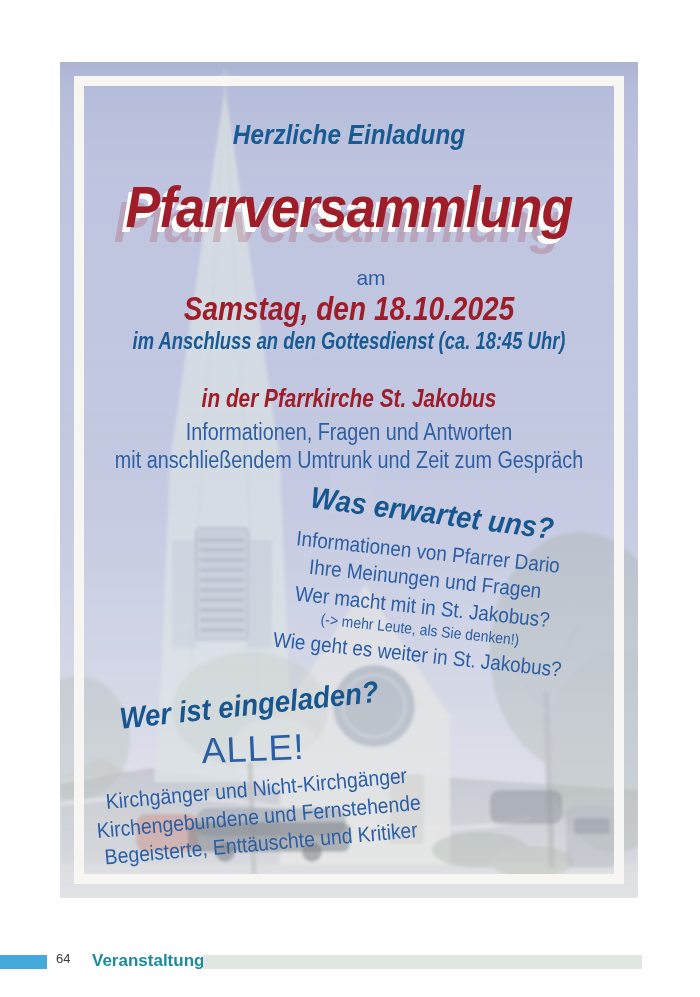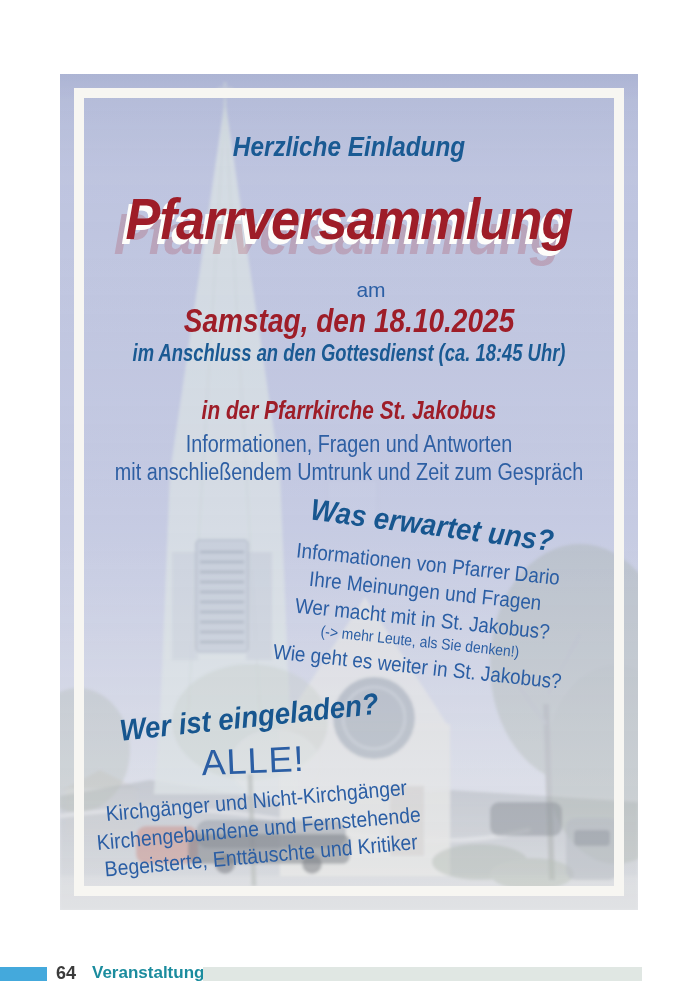--- a/index.html
+++ b/index.html
@@ -1,21 +1,21 @@
 <!DOCTYPE html>
 <html><head>
 <meta charset="utf-8">
 <style>
   html,body{margin:0;padding:0;}
   body{
     width:700px;height:997px;position:relative;overflow:hidden;
     background:#ffffff;
     font-family:"Liberation Sans", sans-serif;
   }
-  .page{position:absolute;inset:0;background:#ffffff;margin-top:12px;}
+  .page{position:absolute;inset:0;background:#ffffff;}
 
   
   .flyer{
     position:absolute;left:60px;top:62px;width:578px;height:836px;
     overflow:hidden;
   }
   .photo-bg{position:absolute;inset:0;}
   .frame{
     position:absolute;left:14px;top:14px;right:14px;bottom:14px;
     border:10px solid #f7f6f2;
@@ -78,21 +78,21 @@
   .blockB .it{font-size:21.5px;line-height:1.28;transform:scaleX(.9);white-space:nowrap;}
 
   
   .footer-bar-left{
     position:absolute;left:0;top:955px;width:47px;height:14px;background:#44a9dc;
   }
   .footer-bar-right{
     position:absolute;left:203px;top:955px;width:439px;height:14px;background:#e0e7e3;
   }
   .footer-pagenum{
-    position:absolute;left:56px;top:951px;font-size:18px;color:#3b3b3b;font-weight:bold;
+    position:absolute;left:56px;top:951px;font-size:13px;color:#3b3b3b;
   }
   .footer-section{
     position:absolute;left:92px;top:951px;font-size:17px;font-weight:700;color:#1b8c9e;
   }
 </style>
 </head>
 <body>
 
 <div class="page">
 

